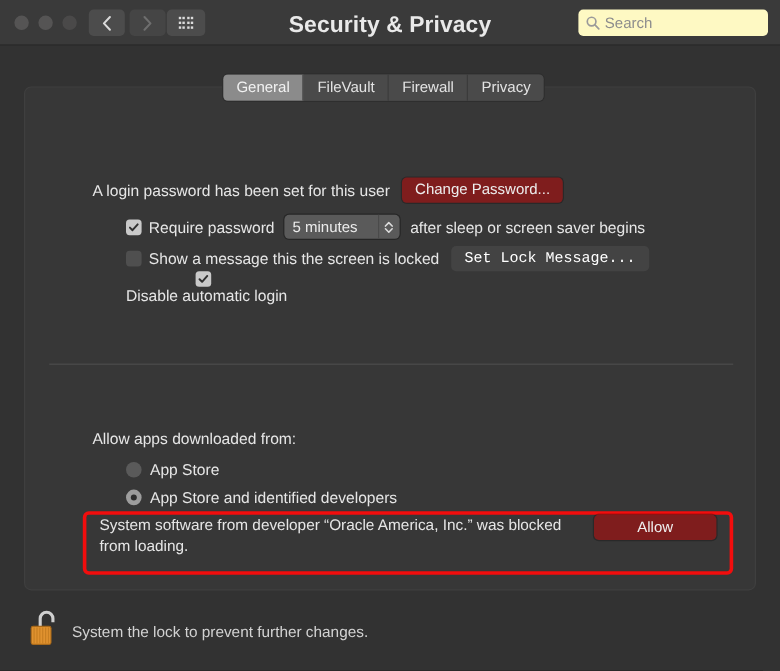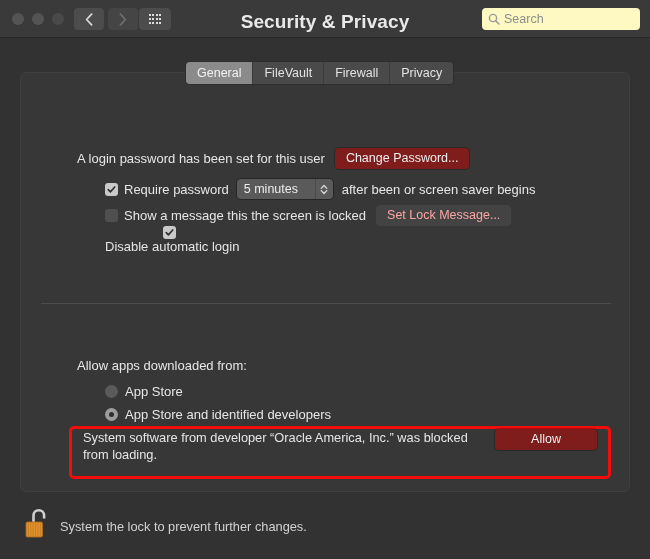--- a/index.html
+++ b/index.html
@@ -80,21 +80,21 @@
 
   .row { position: absolute; display: flex; align-items: center; margin-top: 39px; }
   .lbl { color: #e6e6e6; font-size: 13px; }
 
   .btn {
     background: #7f1d1d; border-radius: 4px; color: #ededed;
     font-size: 12.5px; height: 21px; line-height: 21px;
     padding: 0 11px; text-align: center;
     box-shadow: 0 0 0 1px rgba(0,0,0,.25);
   }
-  .btn.disabled { background: #434343; color: #fca5a5; box-shadow: none; }
+  .btn.disabled { background: #434343; color: #ffffff; box-shadow: none; font-family: Liberation Mono, monospace; }
 
   .checkbox {
     width: 13px; height: 13px; border-radius: 3px;
     background: #4f4f4f; margin-right: 6px;
     display: flex; align-items: center; justify-content: center;
     flex: none;
   }
   .checkbox.on { background: #c9c9c9; }
   .checkbox.on .ck {
     width: 9px; height: 9px;
@@ -229,21 +229,21 @@
       <span class="lbl">Require password</span>
       <span class="combo" style="margin-left:8px;">
         <span class="cval">5 minutes</span>
         <span class="cstep">
           <svg width="8" height="11" viewBox="0 0 8 11">
             <path d="M1.2 4.4 L4 1.5 L6.8 4.4" fill="none" stroke="#dcdcdc" stroke-width="1.3" stroke-linecap="round" stroke-linejoin="round"></path>
             <path d="M1.2 6.6 L4 9.5 L6.8 6.6" fill="none" stroke="#dcdcdc" stroke-width="1.3" stroke-linecap="round" stroke-linejoin="round"></path>
           </svg>
         </span>
       </span>
-      <span class="lbl" style="margin-left:9px;">after been or screen saver begins</span>
+      <span class="lbl" style="margin-left:9px;">after sleep or screen saver begins</span>
     </div>
 
     <div class="row" style="left:84px; top:93px;">
       <span class="checkbox"></span>
       <span class="lbl">Show a message this the screen is locked</span>
       <span class="btn disabled" style="margin-left:10px;">Set Lock Message...</span>
     </div>
 
     <div class="row" style="left:84px; top:114px;flex-direction:column;">
       <span class="checkbox on">

